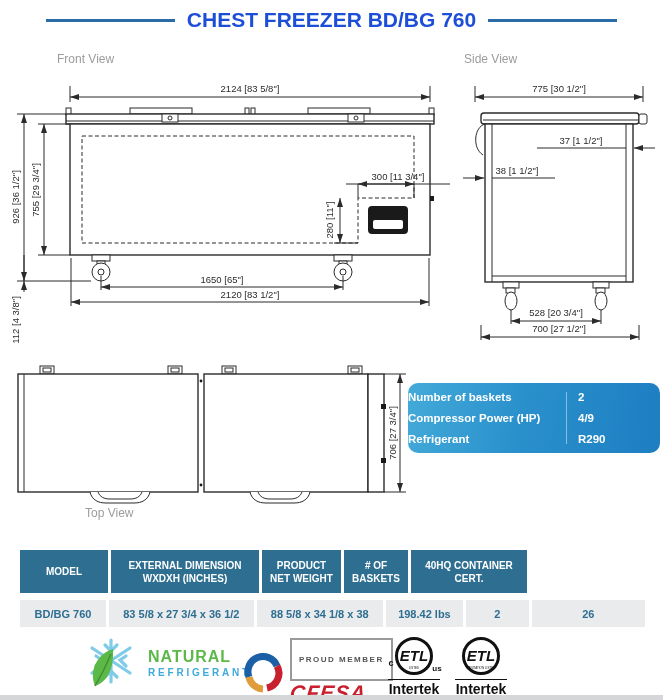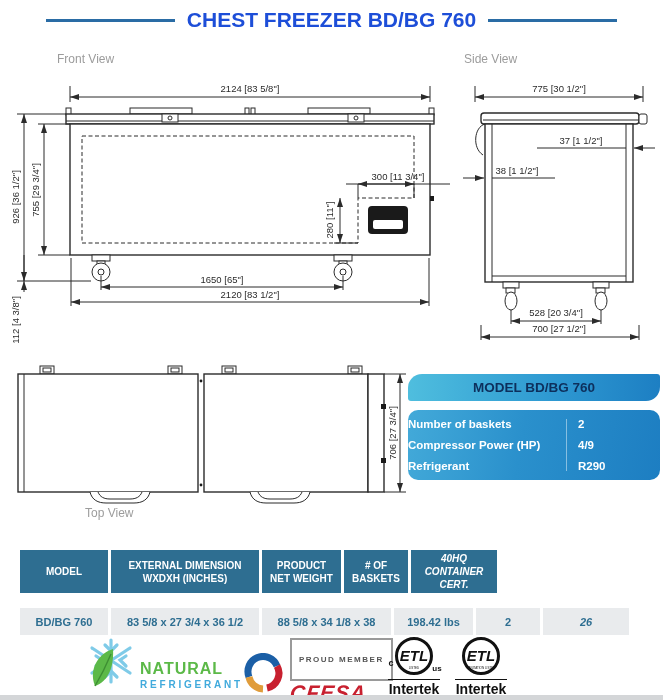--- a/index.html
+++ b/index.html
@@ -36,31 +36,31 @@
     background:linear-gradient(100deg,#43aad9 0%,#2a90cc 45%,#1d7ec2 100%);
     display:flex;flex-direction:column;justify-content:center;gap:4px;padding:6px 0;box-sizing:border-box;}
   .spec-divider{position:absolute;left:158px;top:9px;bottom:9px;width:1px;background:rgba(255,255,255,0.45);}
   .spec-row{display:flex;color:#fff;font-weight:bold;font-size:11.5px;line-height:17px;}
   .spec-row .sl{width:146px;text-align:left;}
   .spec-row .sv{padding-left:24px;text-align:left;}
 
   
   .tbl{position:absolute;left:20px;top:550px;width:625px;}
   .tbl-row{display:flex;gap:3px;}
-  .tbl-row + .tbl-row{margin-top:15px;}
+  .tbl-row + .tbl-row{margin-top:7px;}
   .th{background:#2e6e91;color:#fff;font-weight:bold;font-size:10px;line-height:1.3;
       height:43px;display:flex;align-items:center;justify-content:center;text-align:center;padding:0 4px;box-sizing:border-box;}
   .td{background:#e9ebed;color:#2e6e91;font-weight:bold;font-size:11px;
       height:27px;display:flex;align-items:center;justify-content:center;text-align:center;}
-  .c0{width:88px;} .c1{width:148px;} .c2{width:129px;} .c3{width:79px;} .c4{width:64px;} .c5{width:86px;font-style:italic;}
+  .c0{width:88px;} .c1{width:148px;} .c2{width:129px;} .c3{width:79px;} .c4{width:64px;} .c5{width:116px;}
 
   
   .logos{position:absolute;left:0;top:634px;width:663px;height:60px;}
   .logo{position:absolute;display:flex;align-items:center;}
-  .nat{left:82px;top:2px;gap:2px;align-items:flex-end;}
+  .nat{left:82px;top:2px;gap:10px;}
   .nat-text .n1{color:#5cb948;font-weight:bold;font-size:16px;letter-spacing:1px;}
   .nat-text .n2{color:#41aadc;font-weight:bold;font-size:10px;letter-spacing:2.8px;margin-top:1px;}
   .cfesa{left:243px;top:4px;gap:5px;}
   .cfesa-text{display:flex;flex-direction:column;align-items:flex-start;}
   .pm-box{border:2px solid #9a9a9a;color:#555;font-weight:bold;font-size:8px;letter-spacing:1.5px;padding:15px 7px;}
   .cfesa-name{color:#c8202f;font-weight:bold;font-style:italic;font-size:21px;letter-spacing:1px;line-height:1;margin-top:1px;transform:skewX(-6deg);}
   .cfesa-tag{color:#c8202f;font-style:italic;font-size:5px;margin-top:1px;letter-spacing:0.2px;}
   .etl{flex-direction:column;gap:1px;}
   .etl1{left:385px;top:0px;} .etl2{left:452px;top:0px;}
   .intertek{border-top:1.5px solid #111;color:#111;font-weight:bold;font-size:14px;padding-top:1px;width:52px;text-align:center;}
@@ -243,21 +243,20 @@
     <path class="fillw" d="M238,132 c2,8 8,11 16,11 h28 c8,0 14,-3 16,-11"></path>
     <path class="ln" d="M246,132 c2,5 6,7 12,7 h20 c6,0 10,-2 12,-7"></path>
 
     <line class="ln" x1="372" y1="14" x2="394" y2="14"></line>
     <line class="ln" x1="372" y1="132" x2="394" y2="132"></line>
     <line class="ln" x1="388" y1="14" x2="388" y2="132" marker-start="url(#ta-s)" marker-end="url(#ta-e)"></line>
     <text transform="translate(384,73) rotate(-90)" text-anchor="middle">706 [27 3/4"]</text>
   </svg>
 
   <div class="spec">
-    <div class="spec-header">MODEL BD/BG 760</div>
     <div class="spec-body">
       <div class="spec-divider"></div>
       <div class="spec-row">
         <div class="sl">Number of baskets</div>
         <div class="sv">2</div>
       </div>
       <div class="spec-row">
         <div class="sl">Compressor Power (HP)</div>
         <div class="sv">4/9</div>
       </div>

